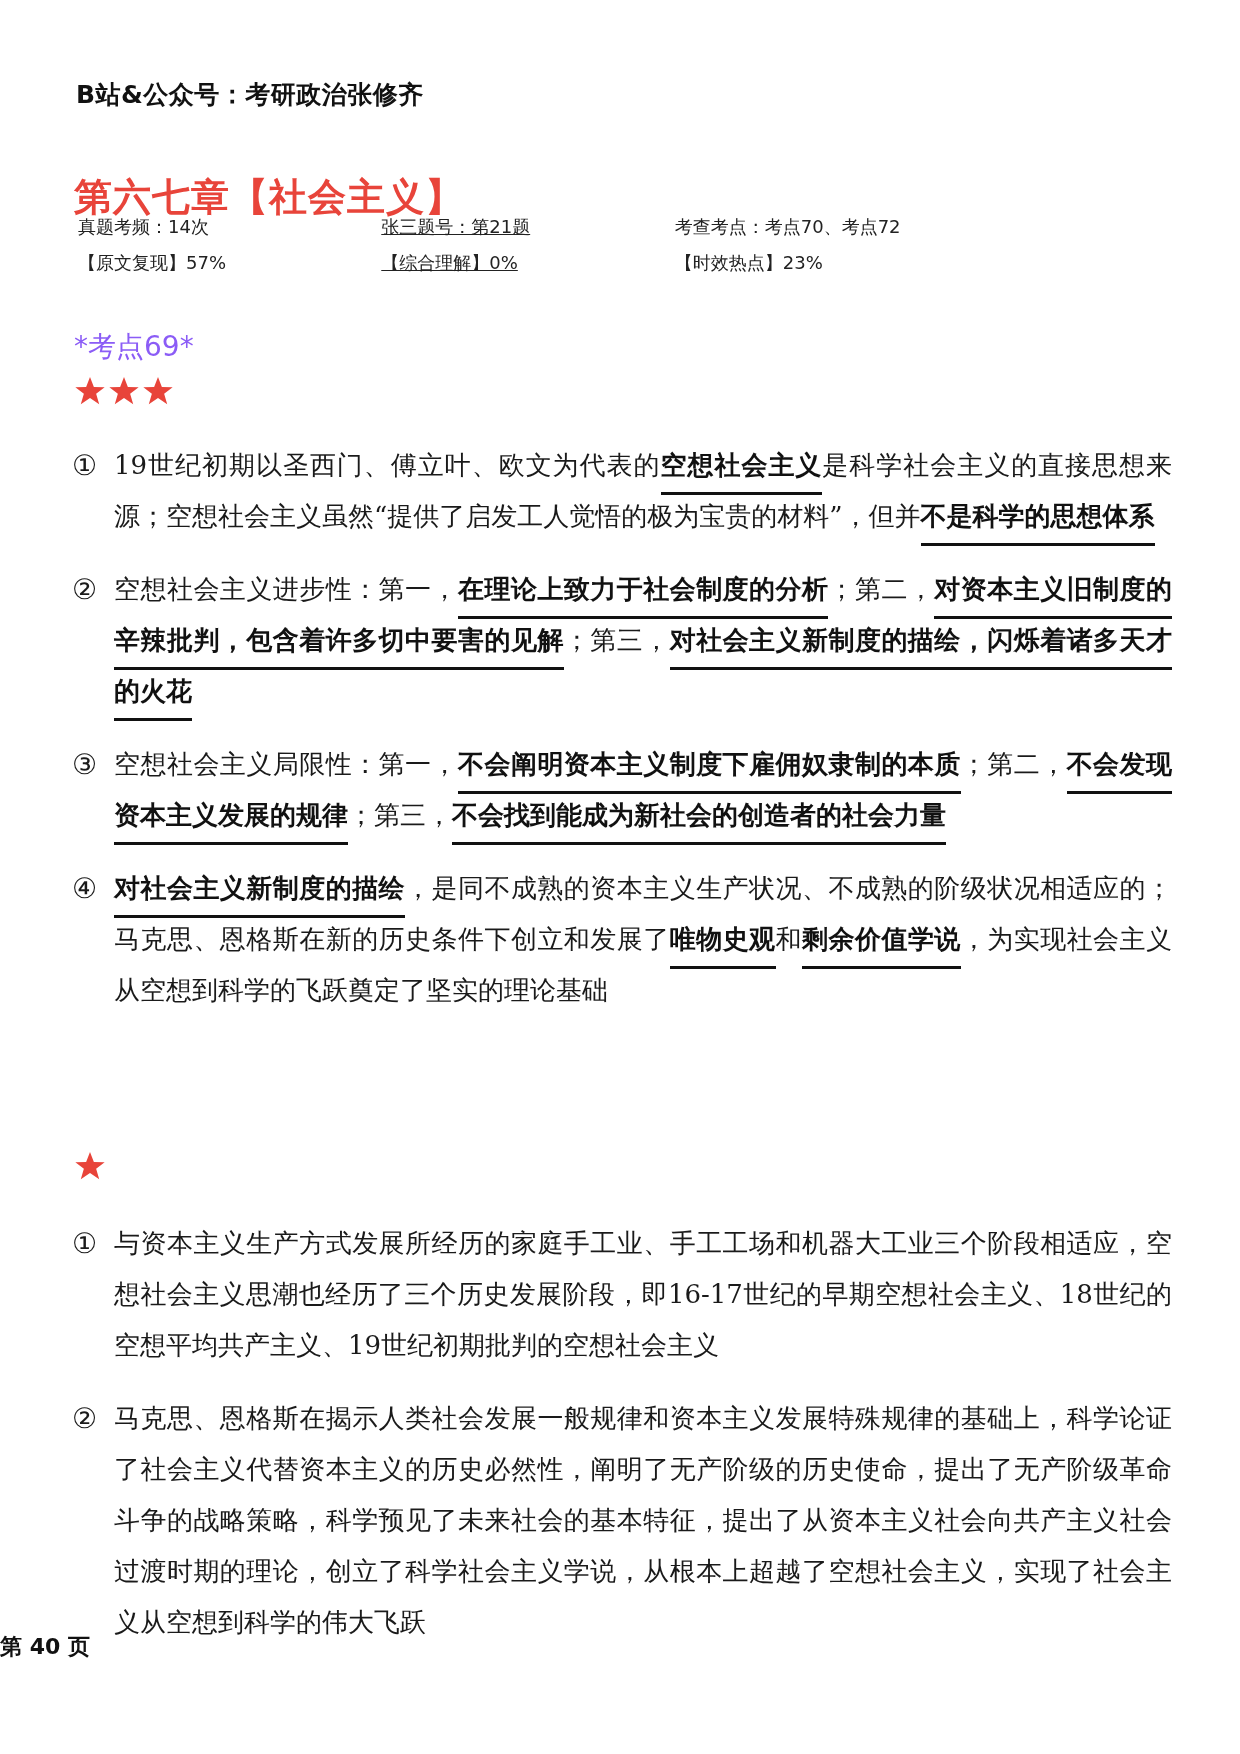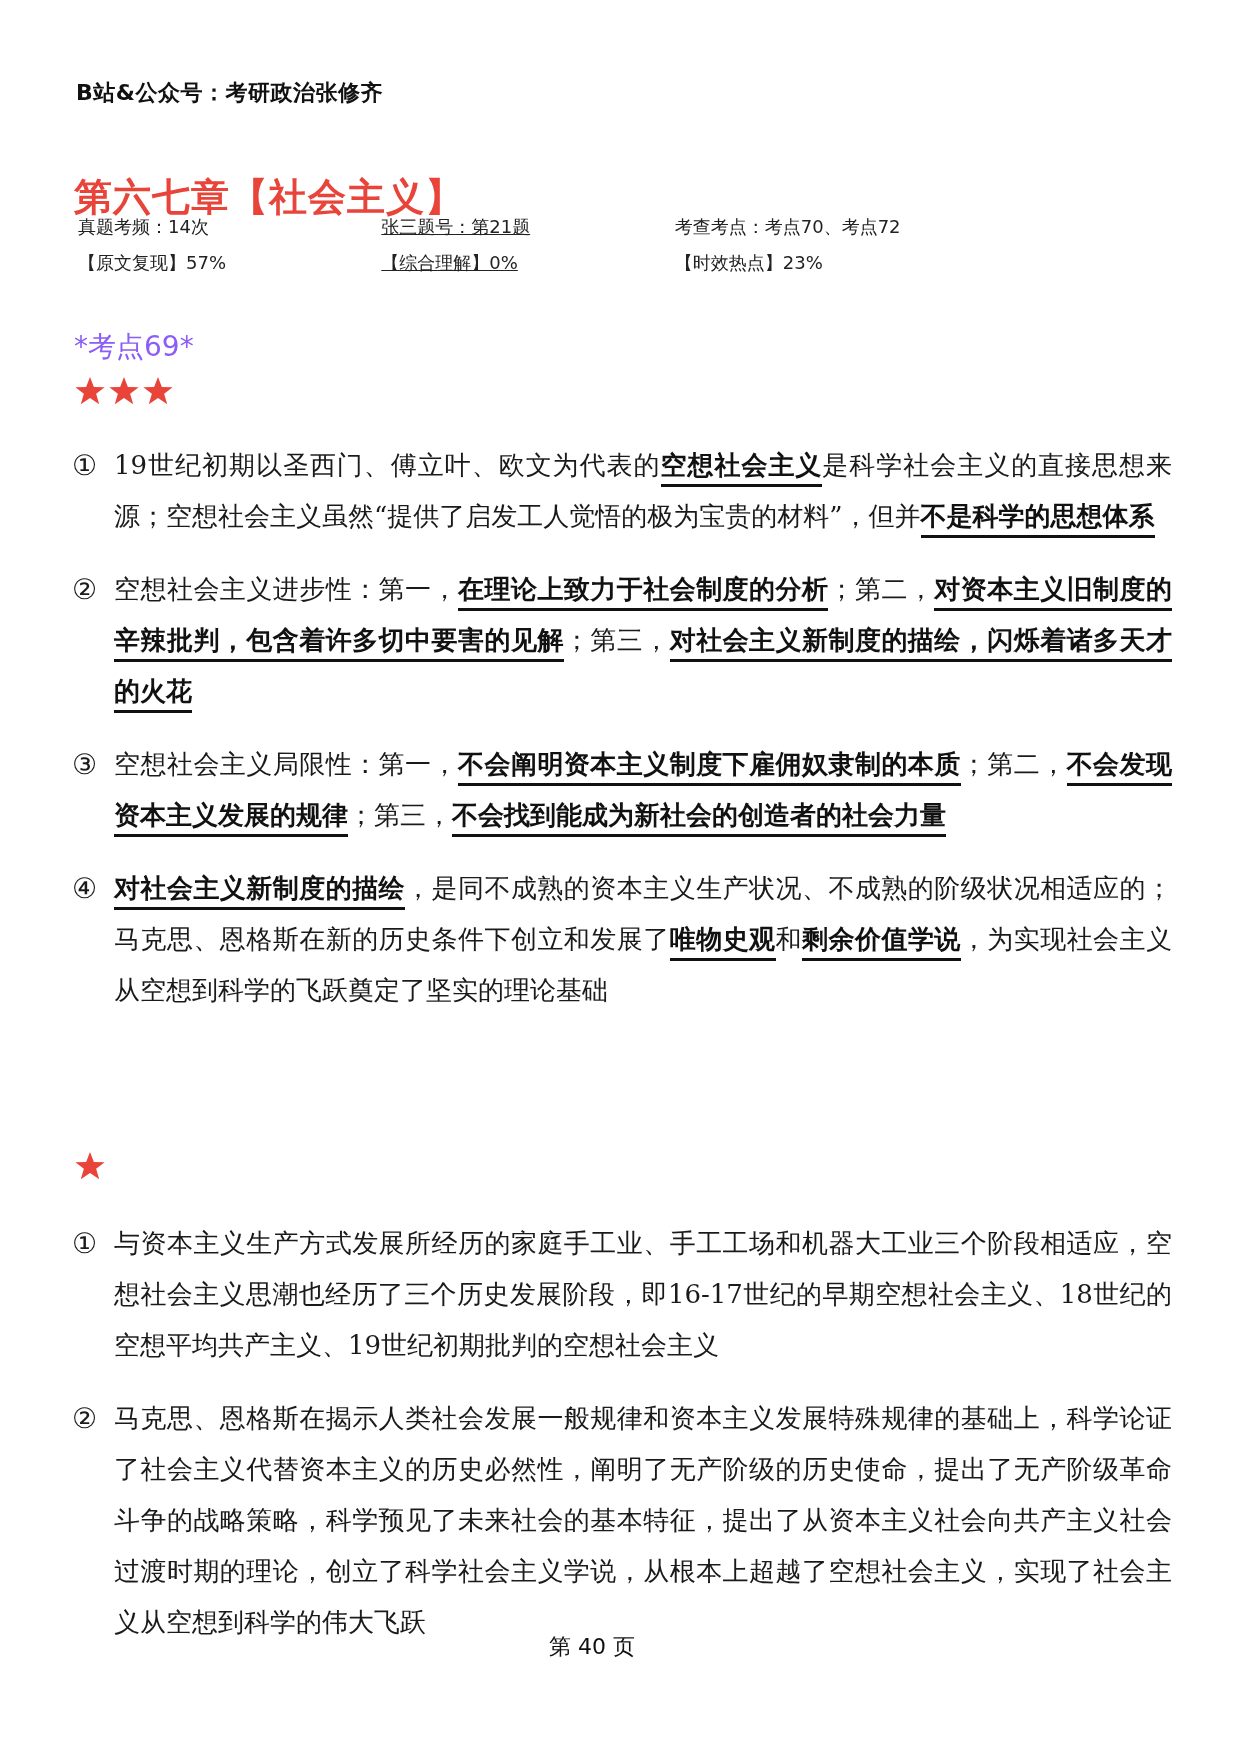--- a/index.html
+++ b/index.html
@@ -12,21 +12,21 @@
       height: 1754px;
       position: relative;
       overflow: hidden;
       font-family: "DejaVu Sans", sans-serif;
       color: #111111;
     }
     .brand {
       position: absolute;
       left: 76px;
       top: 78px;
-      font-size: 22px;
+      font-size: 25px;
       font-weight: bold;
       letter-spacing: 0.5px;
     }
     .chapter-title {
       position: absolute;
       left: 74px;
       top: 172px;
       font-size: 38px;
       font-weight: bold;
       color: #e8443a;
@@ -96,30 +96,29 @@
       top: 0;
       font-family: "DejaVu Sans", sans-serif;
       font-size: 28px;
       font-weight: normal;
     }
     .seg-key {
       font-family: "DejaVu Sans", sans-serif;
       font-weight: bold;
       color: #111;
       border-bottom: 3px solid #111;
-      padding-bottom: 4px;
+      padding-bottom: 12px;
     }
     .footer {
       position: absolute;
       left: 0;
       top: 1632px;
       width: 1184px;
-      text-align: center;
       font-size: 22px;
-      font-weight: normal;
+      font-weight: bold;
     }
   </style>
 </head>
 <body>
 
 <div class="brand">B站&amp;公众号：考研政治张修齐</div>
 <div class="chapter-title">第六七章【社会主义】</div>
 
 <div class="meta">
   <div class="meta-row">

